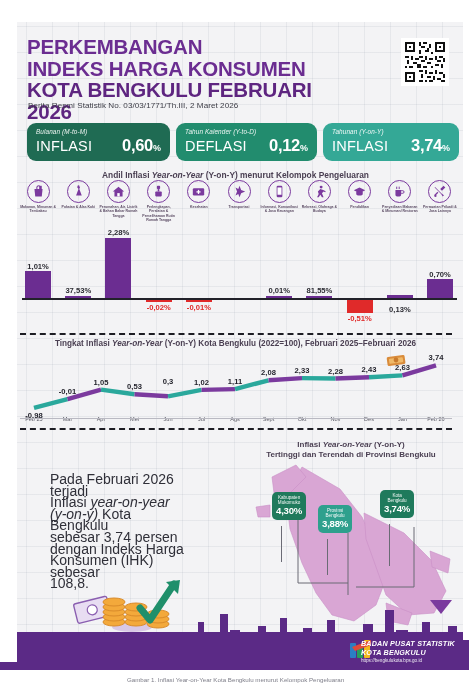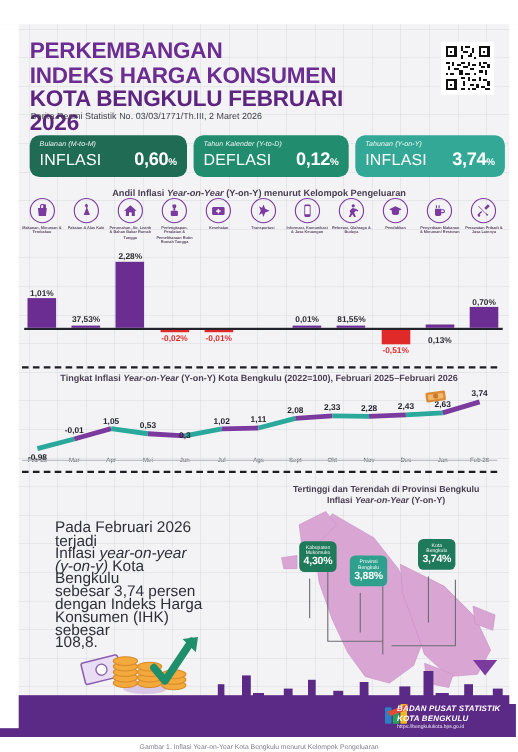--- a/index.html
+++ b/index.html
@@ -440,21 +440,21 @@
         <line x1="382.5" y1="23.4" x2="416.0" y2="13.4" stroke="#7B3A9E" stroke-width="4.4" stroke-linecap="butt"></line>
       </svg>
       <div class="lc-label" style="left: 14px; top: 59px;">-0,98</div>
       <div class="lc-tick" style="left: 14px;">Feb 25</div>
       <div class="lc-label" style="left: 47.5px; top: 35.1102px;">-0,01</div>
       <div class="lc-tick" style="left: 47.5px;">Mar</div>
       <div class="lc-label" style="left: 81px; top: 25.5918px;">1,05</div>
       <div class="lc-tick" style="left: 81px;">Apr</div>
       <div class="lc-label" style="left: 114.5px; top: 30.2612px;">0,53</div>
       <div class="lc-tick" style="left: 114.5px;">Mei</div>
-      <div class="lc-label" style="left: 148px; top: 39px;">0,3</div>
+      <div class="lc-label" style="left: 148px; top: 25px;">0,3</div>
       <div class="lc-tick" style="left: 148px;">Jun</div>
       <div class="lc-label" style="left: 181.5px; top: 25.8612px; text-align: center;">1,02</div>
       <div class="lc-tick" style="left: 181.5px;">Jul</div>
       <div class="lc-label" style="left: 215px; top: 25.0531px;">1,11</div>
       <div class="lc-tick" style="left: 215px;">Ags</div>
       <div class="lc-label" style="left: 248.5px; top: 16.3429px;">2,08</div>
       <div class="lc-tick" style="left: 248.5px;">Sept</div>
       <div class="lc-label" style="left: 282px; top: 14.098px;">2,33</div>
       <div class="lc-tick" style="left: 282px;">Okt</div>
       <div class="lc-label" style="left: 315.5px; top: 14.5469px;">2,28</div>
@@ -470,22 +470,22 @@
   <div class="moneyicon">
     <svg width="22" height="15" viewBox="0 0 22 15">
       <rect x="1" y="4" width="18" height="9" rx="1.5" fill="#D98B3A" transform="rotate(-8 10 8)"></rect>
       <rect x="3" y="6" width="14" height="5" rx="1" fill="#F0B968" transform="rotate(-8 10 8)"></rect>
       <circle cx="10" cy="8" r="2.4" fill="#C97A2C" transform="rotate(-8 10 8)"></circle>
     </svg>
   </div>
   <div class="dashed2"></div>
 
   <div class="map-title">
+    <div><span>Inflasi </span><i>Year-on-Year</i><span> (Y-on-Y)</span></div>
     <div>Tertinggi dan Terendah di Provinsi Bengkulu</div>
-    <div><span>Inflasi </span><i>Year-on-Year</i><span> (Y-on-Y)</span></div>
   </div>
 
   <div class="narrative">
     <span>Pada Februari 2026 terjadi</span><br>
     <span>Inflasi </span><i>year-on-year</i><br>
     <i>(y-on-y)</i><span> Kota Bengkulu</span><br>
     <span>sebesar 3,74 persen</span><br>
     <span>dengan Indeks Harga</span><br>
     <span>Konsumen (IHK) sebesar</span><br>
     <span>108,8.</span>

